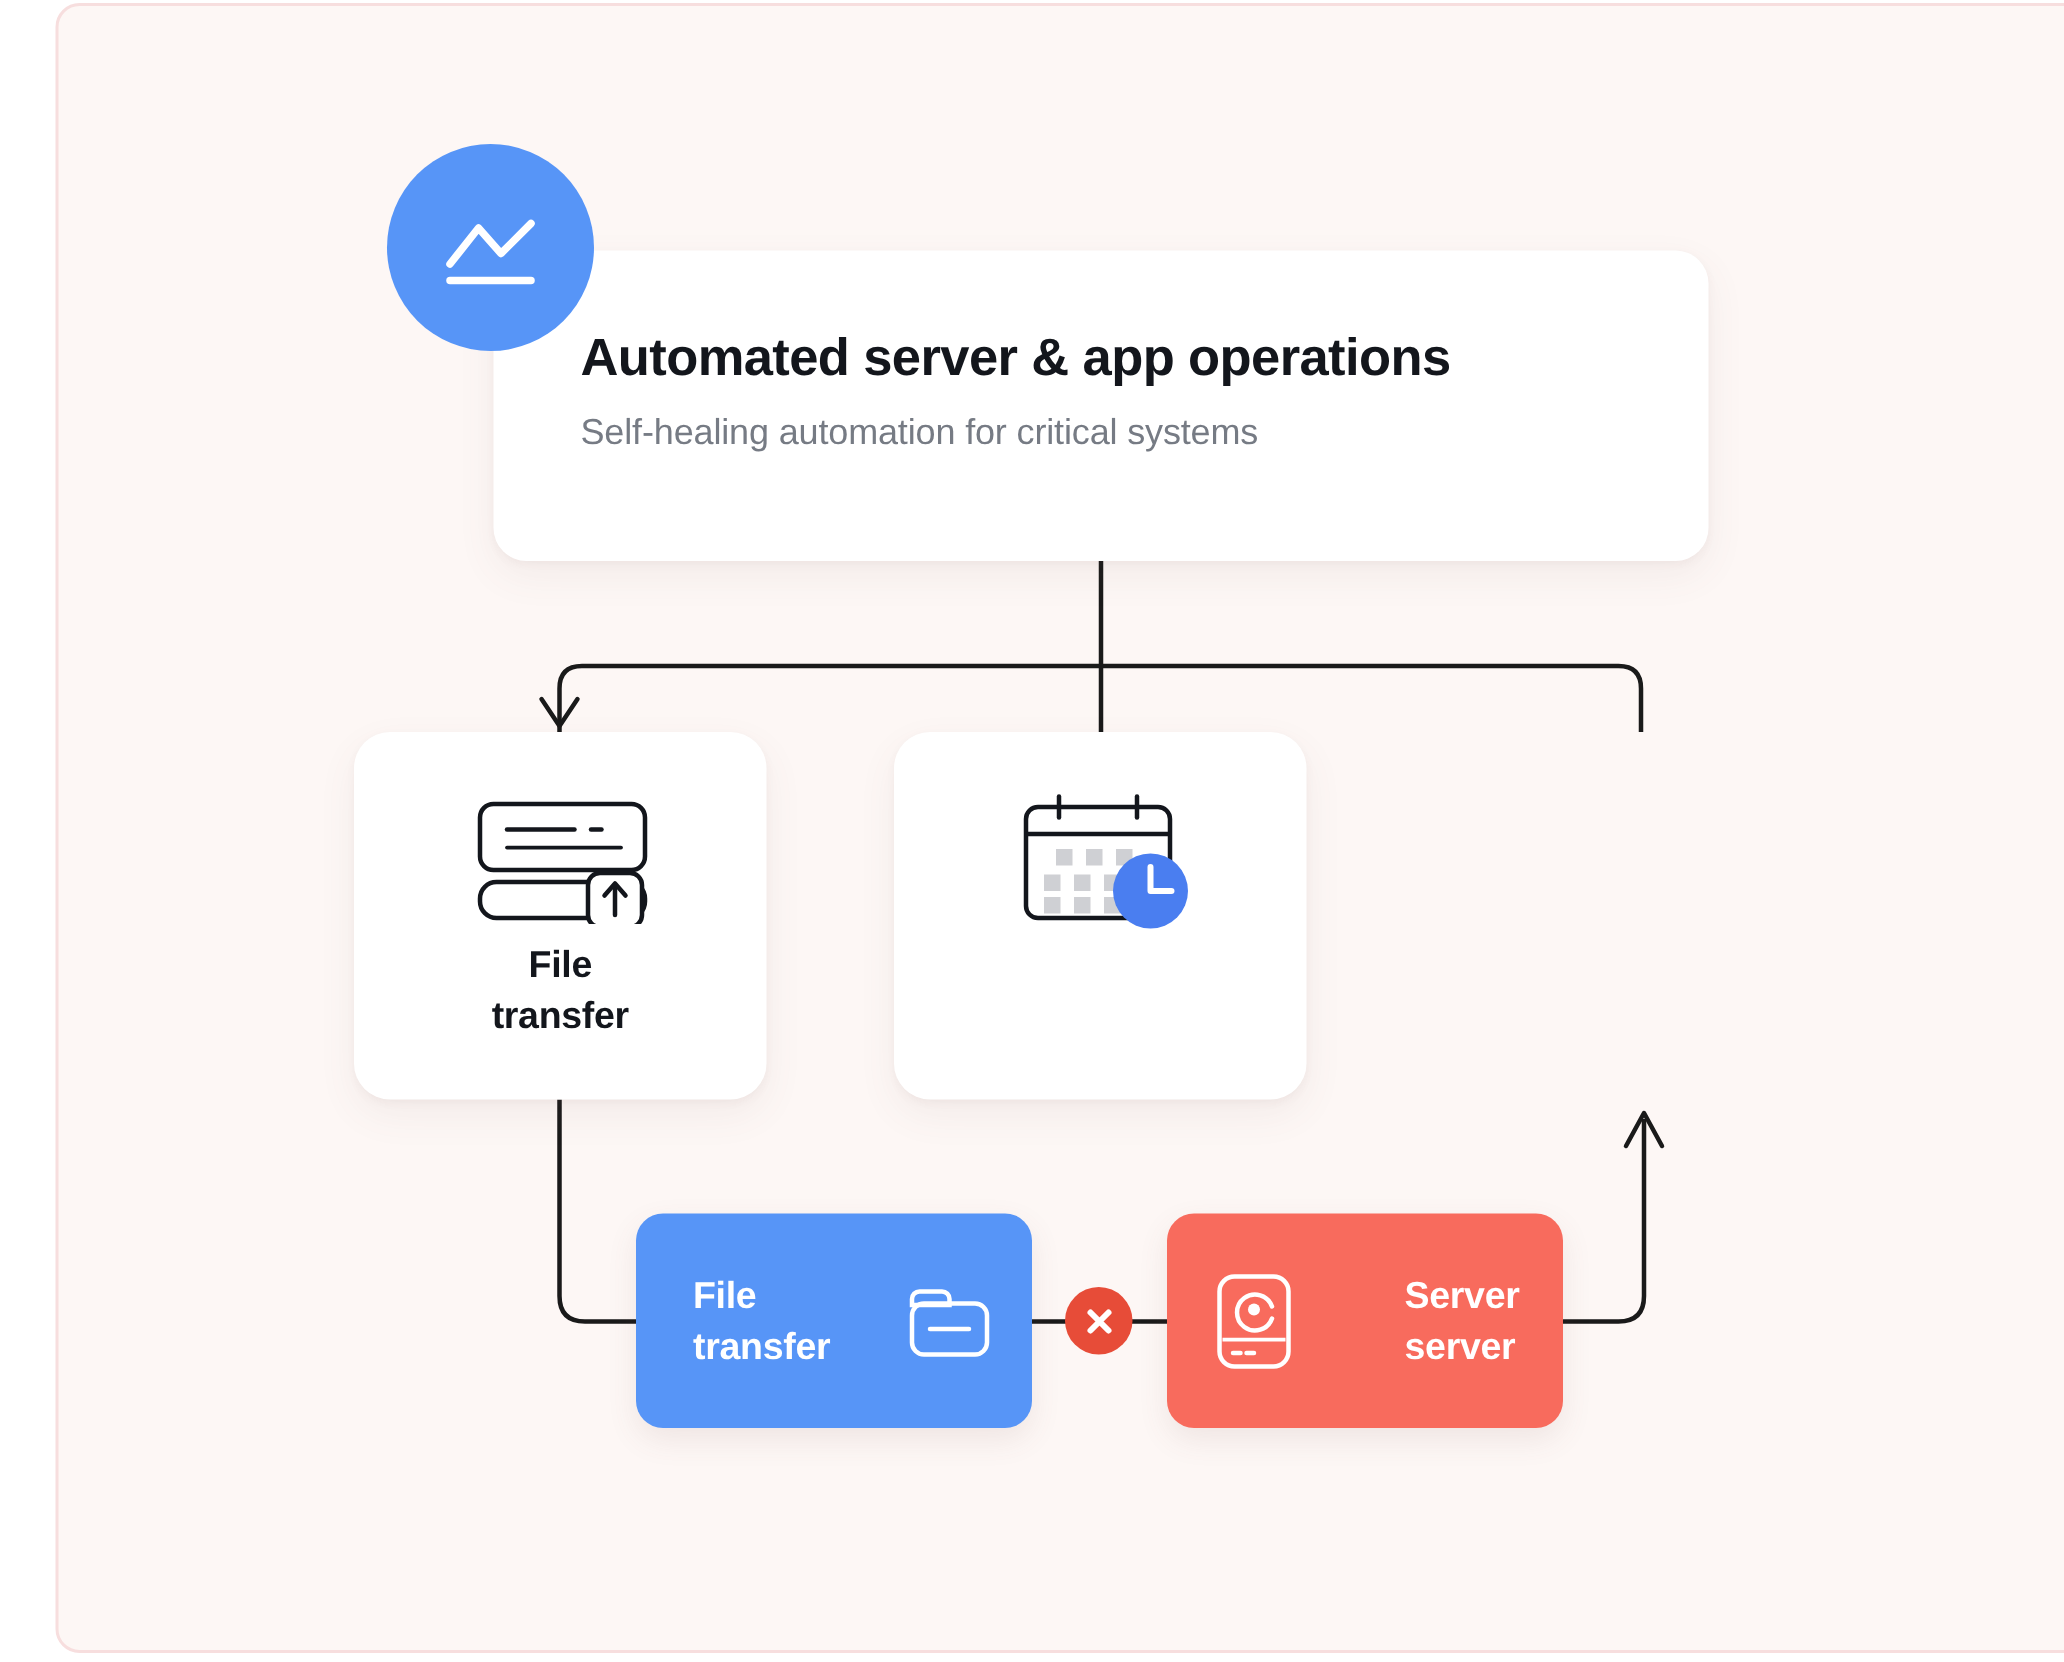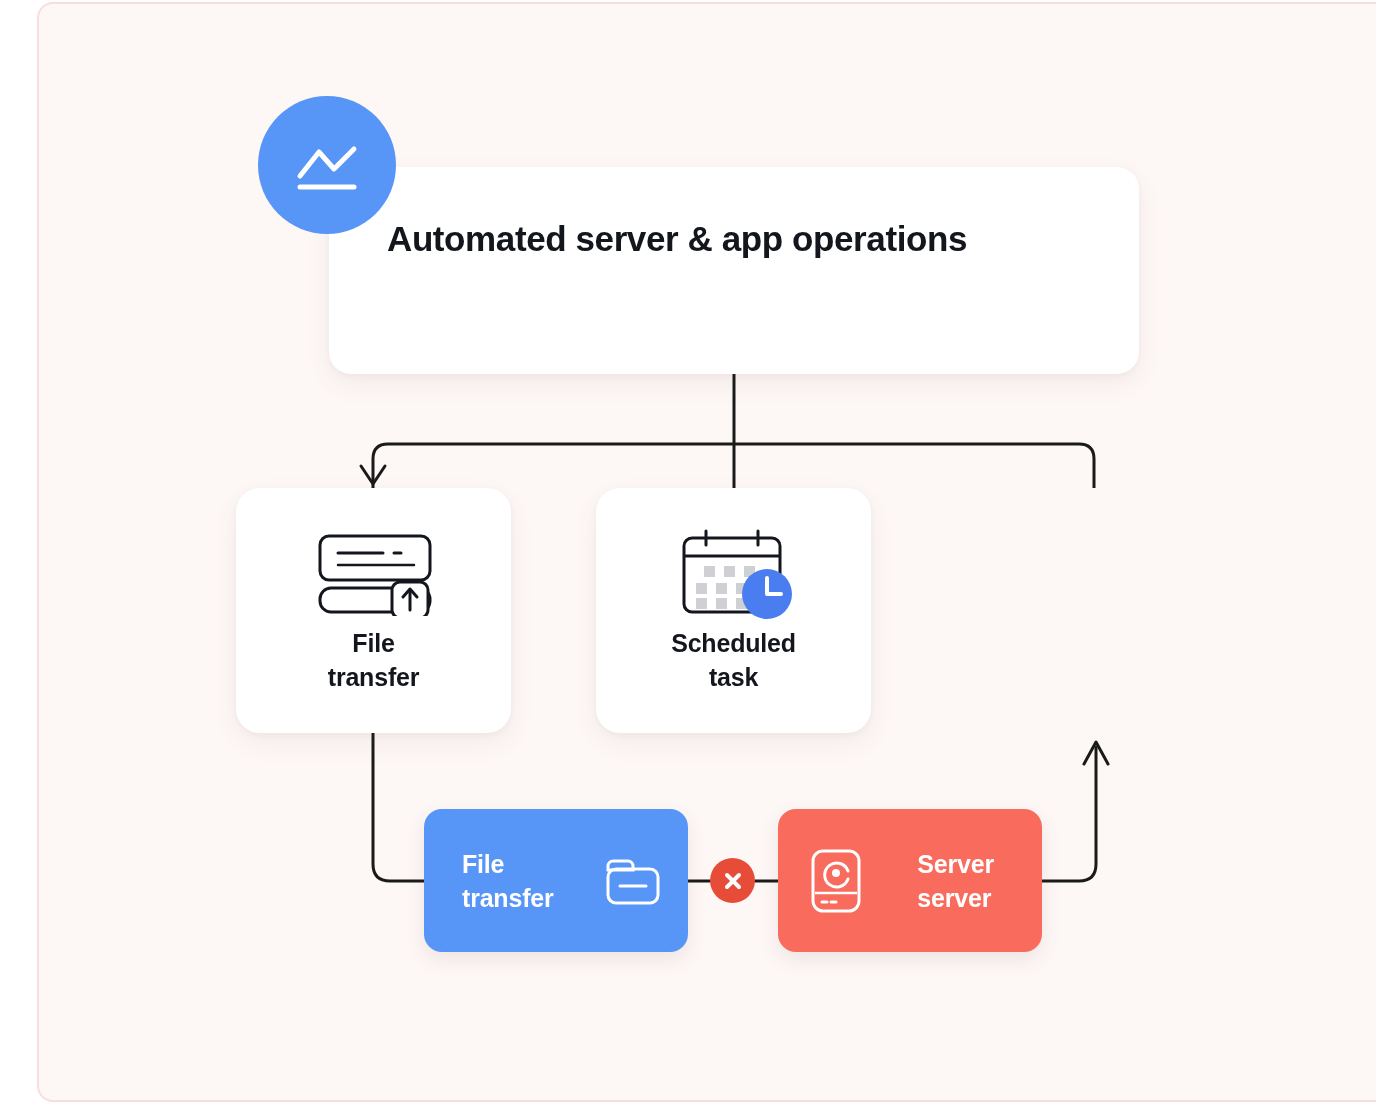--- a/index.html
+++ b/index.html
@@ -87,21 +87,21 @@
     left:385px;top:805px;width:264px;
     background:#5795f7;
     justify-content:space-between;
     padding:0 24px 0 38px;
     box-sizing:border-box;
   }
   .pill-red{
     left:739px;top:805px;width:264px;
     background:#f86b5d;
     justify-content:space-between;
-    padding:0 48px 0 30px;
+    padding:0 29px 0 30px;
     box-sizing:border-box;
   }
   .pill-label{
     color:#ffffff;font-size:25px;font-weight:bold;
     line-height:1.36;letter-spacing:-0.2px;
   }
   .x-badge{
     position:absolute;
     left:671px;top:854px;
     width:45px;height:45px;
@@ -127,20 +127,21 @@
     <path d="M334,729 L334,860 Q334,877 351,877 L392,877" stroke="#1a1a1a" stroke-width="3" fill="none"></path>
 
     <path d="M996,877 L1040,877 Q1057,877 1057,860 L1057,742" stroke="#1a1a1a" stroke-width="3" fill="none"></path>
     <path d="M1045,760 L1057,738 L1069,760" stroke="#1a1a1a" stroke-width="3" fill="none" stroke-linecap="round" stroke-linejoin="round"></path>
 
     <path d="M645,877 L745,877" stroke="#1a1a1a" stroke-width="3" fill="none"></path>
   </svg>
 
   <div class="header-card">
     <div class="header-title">Automated server &amp; app operations</div>
+    <div class="header-sub">Self-healing automation for critical systems</div>
   </div>
 
   <div class="brand-badge">
     <svg width="70" height="62" viewBox="0 0 70 62">
       <path d="M8,42 L27,18 L42,35 L62,15" stroke="#ffffff" stroke-width="5" fill="none" stroke-linecap="round" stroke-linejoin="round"></path>
       <path d="M8,53 L62,53" stroke="#ffffff" stroke-width="5" fill="none" stroke-linecap="round"></path>
     </svg>
   </div>
 
   <div class="mcard mcard-1">
@@ -176,24 +177,20 @@
         <rect x="46" y="55" width="11" height="11" fill="#cfd0d4"></rect>
         <rect x="66" y="55" width="11" height="11" fill="#cfd0d4"></rect>
         <rect x="86" y="55" width="11" height="11" fill="#cfd0d4"></rect>
         <rect x="26" y="70" width="11" height="11" fill="#cfd0d4"></rect>
         <rect x="46" y="70" width="11" height="11" fill="#cfd0d4"></rect>
         <rect x="66" y="70" width="11" height="11" fill="#cfd0d4"></rect>
         <circle cx="97" cy="66" r="25" fill="#4a7ef0"></circle>
         <path d="M97,50 L97,66 L111,66" stroke="#ffffff" stroke-width="4" fill="none" stroke-linecap="round" stroke-linejoin="round"></path>
       </svg>
     </div>
-    <div class="mcard-label">
-      <div>Scheduled</div>
-      <div>task</div>
-    </div>
   </div>
 
 
   <div class="pill pill-blue">
     <div class="pill-label">
       <div>File</div>
       <div>transfer</div>
     </div>
     <svg width="62" height="58" viewBox="0 0 62 58">
       <path d="M6,14 a5,5 0 0 1 5,-5 L26,9 a5,5 0 0 1 5,5 L31,18 L6,18 Z" fill="none" stroke="#ffffff" stroke-width="3"></path>

